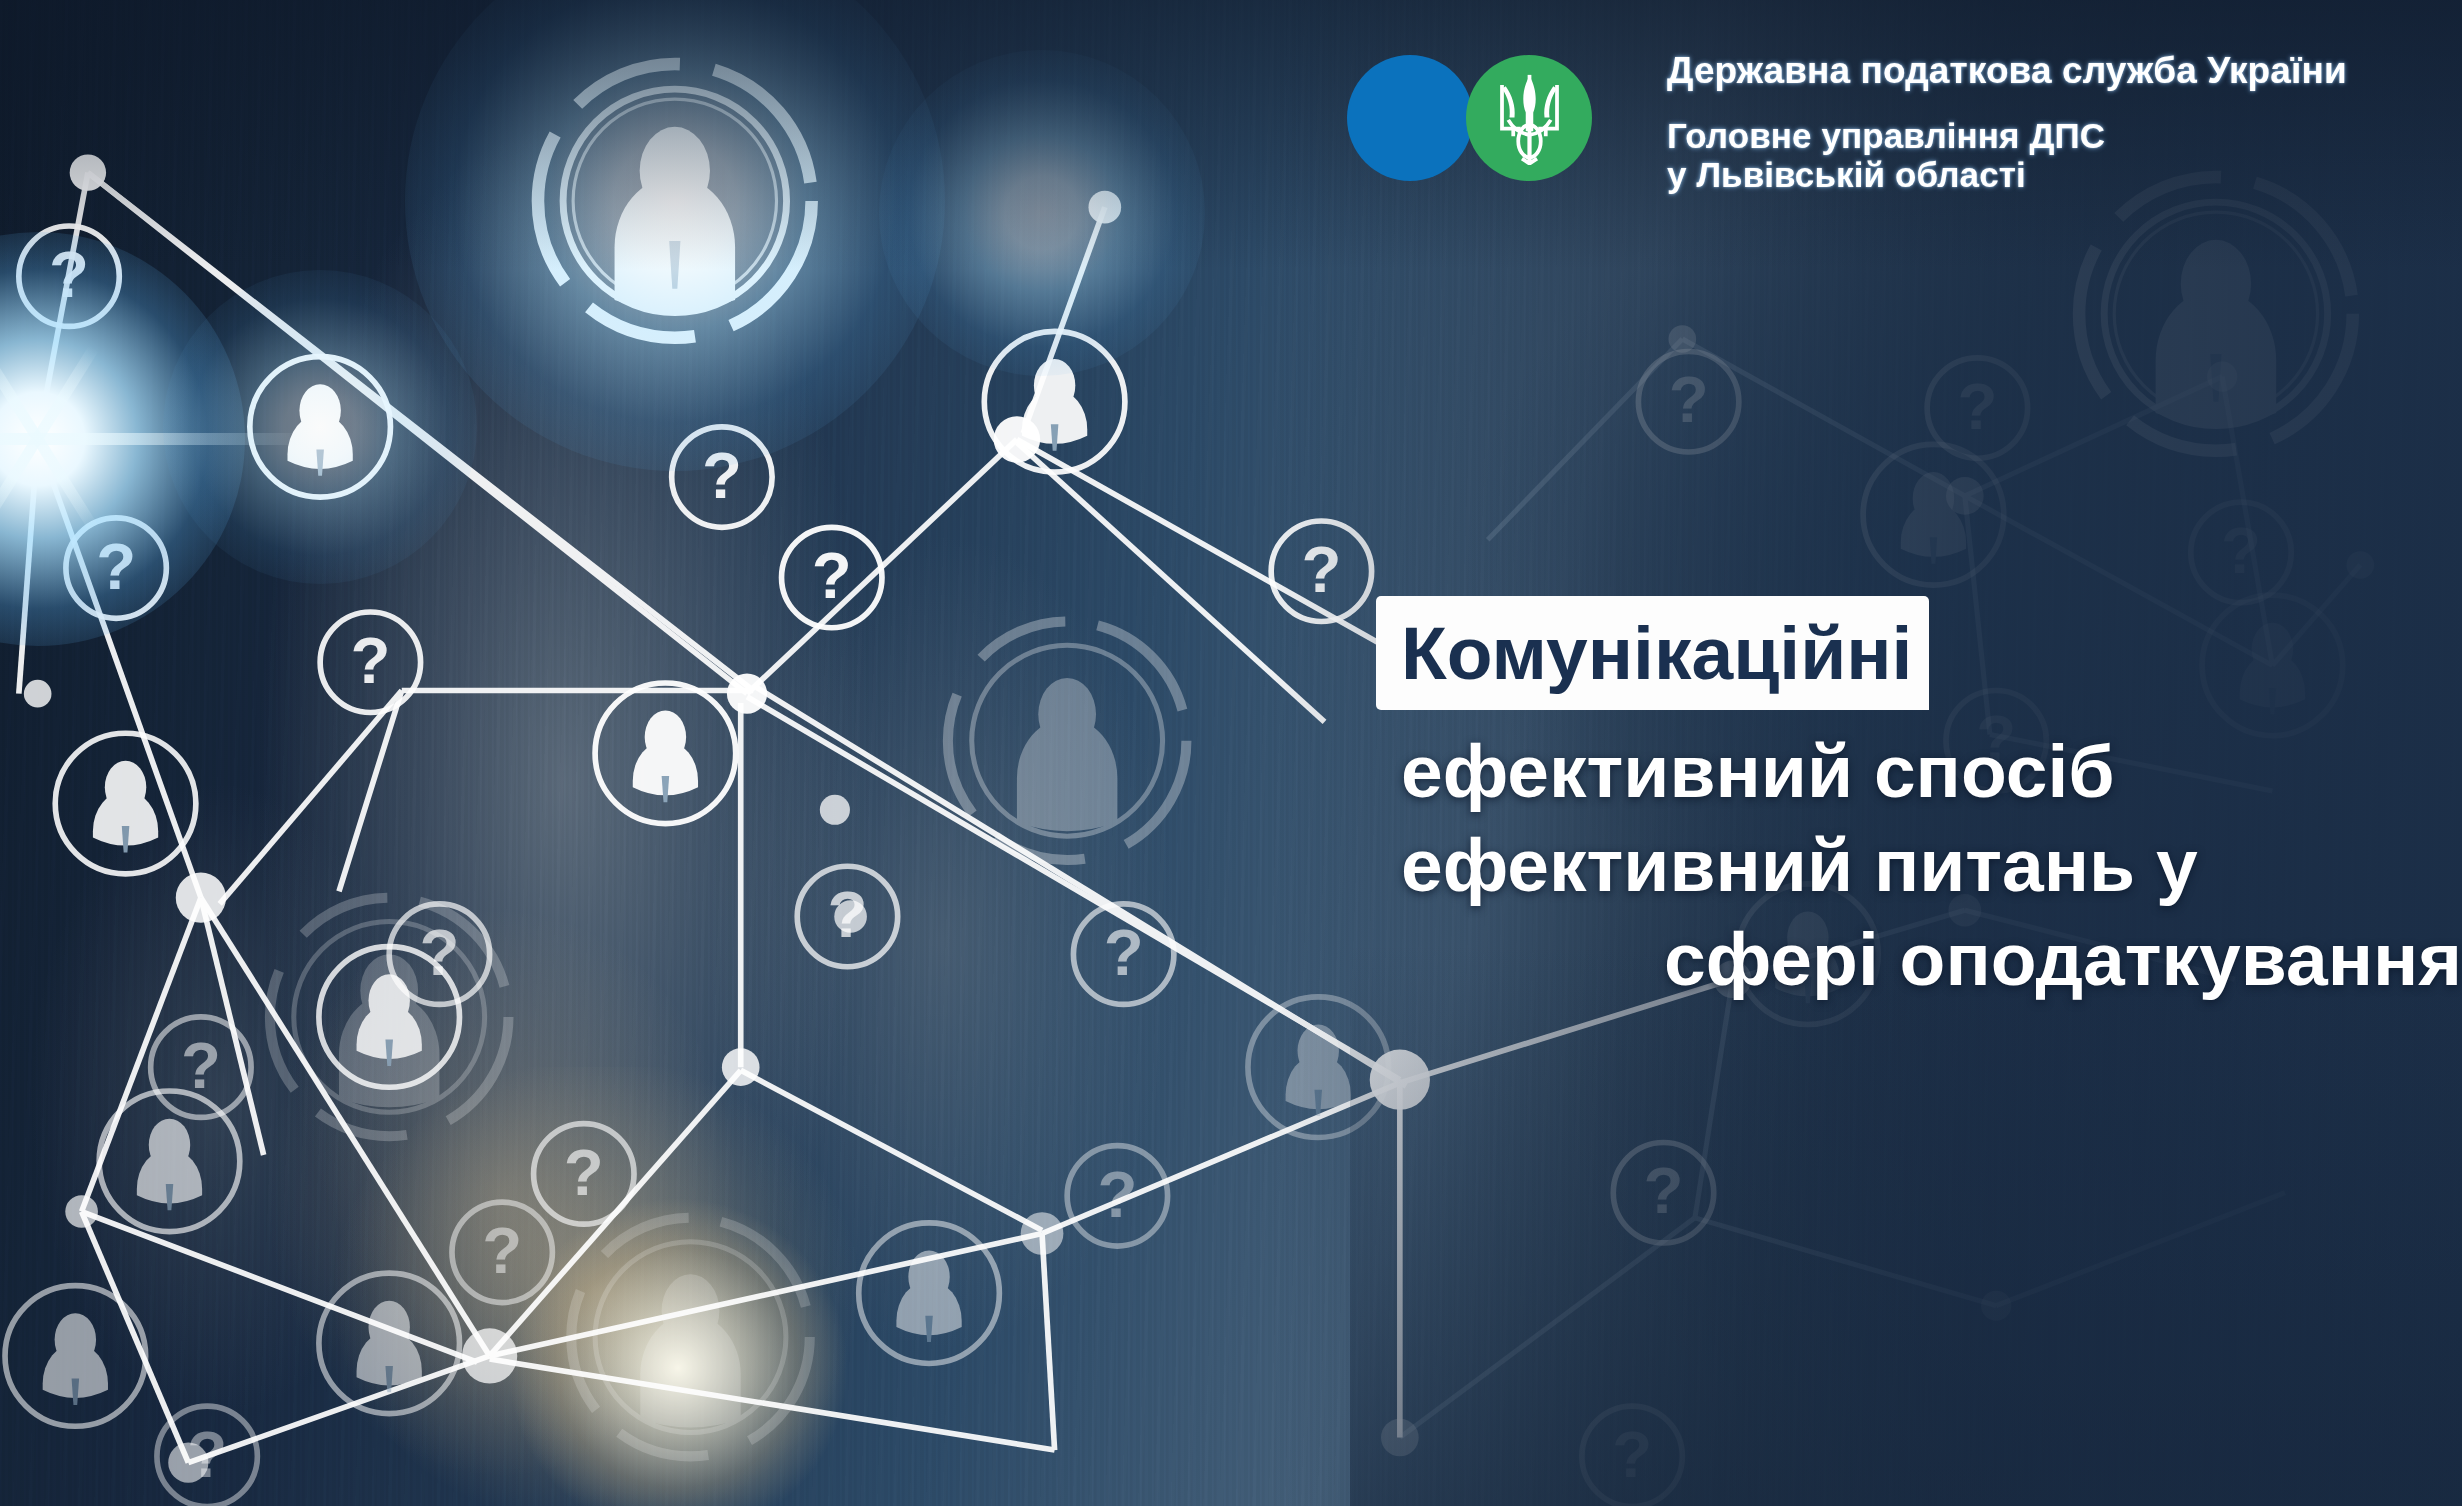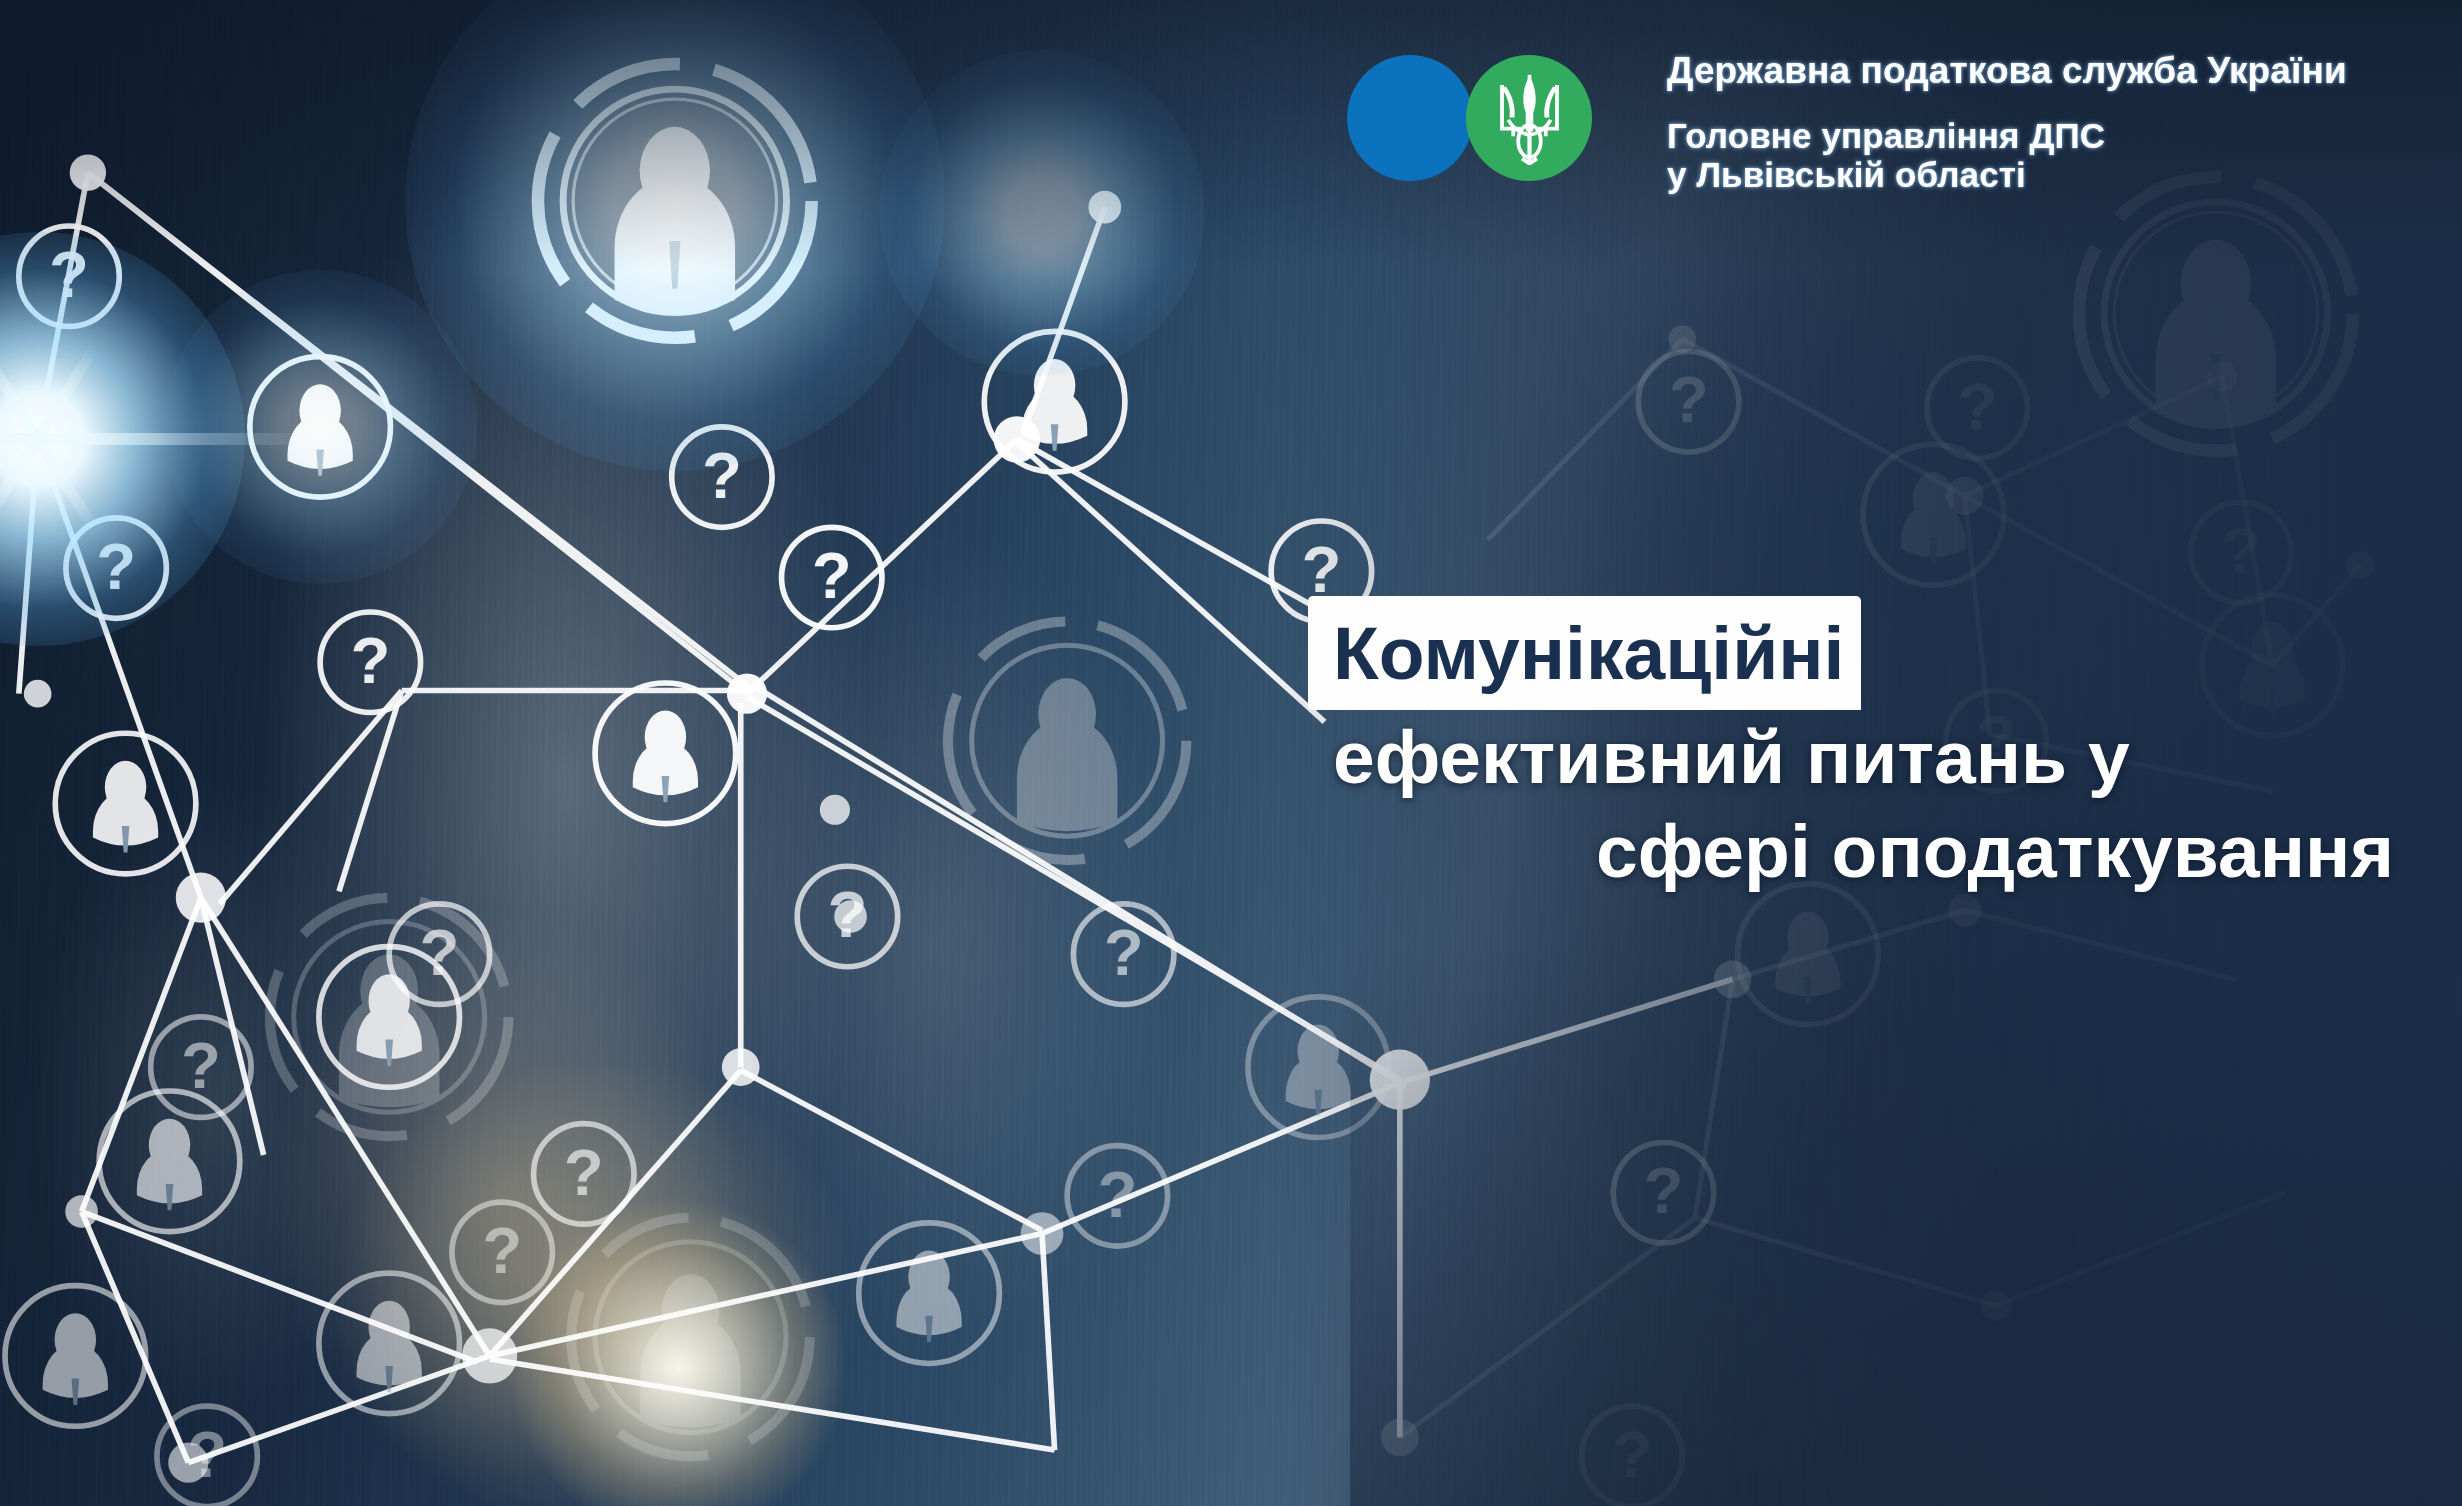--- a/index.html
+++ b/index.html
@@ -87,21 +87,21 @@
   
   #org{position:absolute;left:1667px;top:51px;width:797px;}
   .org-line{
     color:#fff;font-weight:bold;letter-spacing:0.1px;white-space:nowrap;
     text-shadow:0 0 5.7px rgba(140,200,255,.75), 0 0 1.9px rgba(255,255,255,.5);
   }
   #org .l1{font-size:37px;line-height:40px;}
   #org .l2{font-size:35px;line-height:39px;margin-top:25px;}
   #org .l3{font-size:35px;line-height:39px;}
   
-  #title{position:absolute;left:1308px;top:596px;width:1086px;}
+  #title{position:absolute;left:1376px;top:596px;width:1086px;}
   .t-row{display:flex;}
   .hl{
     background:#fdfdfd;color:#1a3050;font-weight:bold;
     font-size:75px;line-height:100px;white-space:nowrap;
     padding:7px 16.3px 7px 25px;border-radius:5px;
   }
   .hl.first{border-bottom-right-radius:0;}
   .hl.second{margin-top:0;border-top-left-radius:0;}
   .plain{
     color:#ffffff;font-weight:bold;font-size:75px;line-height:94px;
@@ -385,18 +385,19 @@
   <div id="org">
     <div class="org-line l1">Державна податкова служба України</div>
     <div class="org-line l2">Головне управління ДПС</div>
     <div class="org-line l3">у Львівській області</div>
   </div>
 
   <div id="title">
     <div class="t-row">
       <span class="hl first" style="background: rgb(253, 253, 253); color: rgb(26, 48, 80);">Комунікаційні</span>
     </div>
+    <div class="plain p1" style="color: rgb(255, 255, 255);">ефективний спосіб</div>
     <div class="plain" style="color: rgb(255, 255, 255);">ефективний питань у</div>
     <div class="plain" style="color: rgb(255, 255, 255); text-align: right;">сфері оподаткування</div>
   </div>
 
 </div>
 
 
 </body></html>

